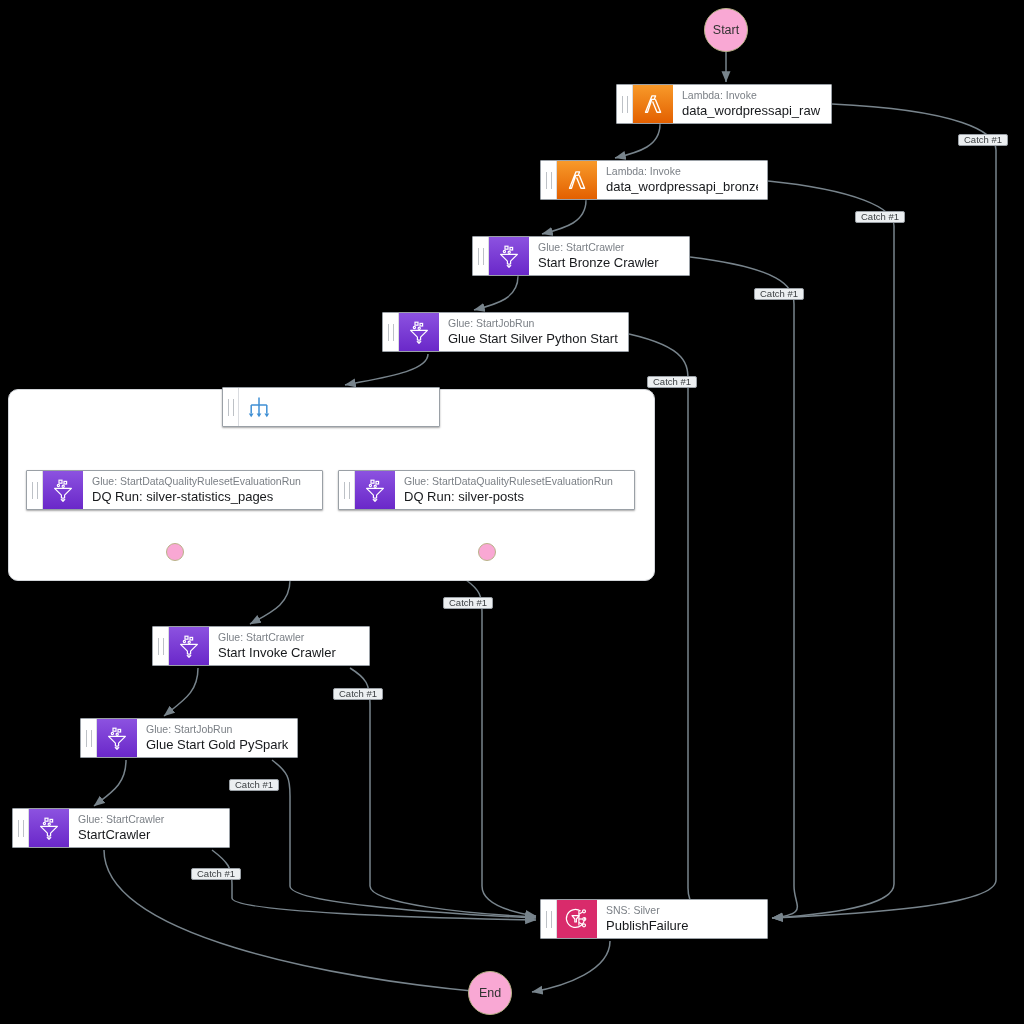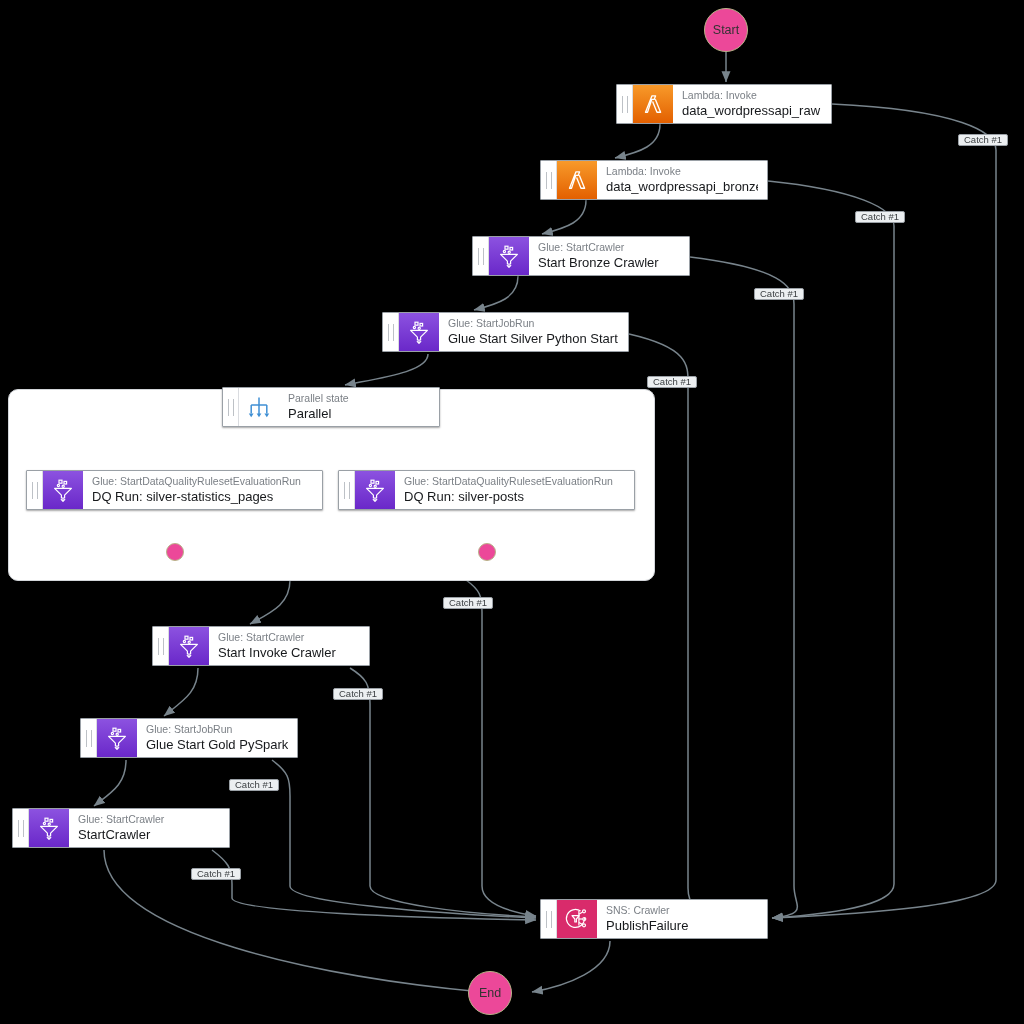--- a/index.html
+++ b/index.html
@@ -7,21 +7,21 @@
     width:1024px;height:1024px;overflow:hidden;
     font-family:"Liberation Sans","DejaVu Sans",sans-serif;
     -webkit-font-smoothing:antialiased;
   }
   #canvas{position:relative;width:1024px;height:1024px;background:#000;}
   #wires{position:absolute;left:0;top:0;width:1024px;height:1024px;}
 
   
   .term{
     position:absolute;border-radius:50%;
-    background:#ec4899;border:1px solid #b9b288;
+    background:#f9a8d4;border:1px solid #b9b288;
     display:flex;align-items:center;justify-content:center;
     color:#333;box-sizing:border-box;
   }
   .term.big{width:44px;height:44px;font-size:12.5px;}
   .term.dot{width:18px;height:18px;}
 
   
   .node{
     position:absolute;height:40px;box-sizing:border-box;
     background:#fff;border:1px solid #9aa0a6;border-radius:1px;
@@ -216,24 +216,20 @@
           <path d="M5.2 11.0 L5.2 19.6"></path>
           <path d="M20.8 11.0 L20.8 19.6"></path>
         </g>
         <g fill="#3f8fd4">
           <path d="M2.8 19.4 L7.6 19.4 L5.2 23.2 Z"></path>
           <path d="M10.6 19.4 L15.4 19.4 L13.0 23.2 Z"></path>
           <path d="M18.4 19.4 L23.2 19.4 L20.8 23.2 Z"></path>
         </g>
       </svg>
     </span>
-    <span class="labels">
-      <span class="sub">Parallel state</span>
-      <span class="ttl">Parallel</span>
-    </span>
   </div>
 
   <div class="node" style="left:26px;top:470px;width:297px;">
     <span class="grip">
         <i></i>
       </span>
     <span class="badge" style="background:linear-gradient(180deg,#8c52e0,#6a28c9);">
       <svg width="26" height="26" viewBox="0 0 26 26">
         <g fill="none" stroke="#fff" stroke-width="1.2">
           <rect x="9.0" y="3.2" width="3.0" height="3.0"></rect>
@@ -360,21 +356,21 @@
           <path d="M14.9 8.2 L18.6 6.0"></path>
           <path d="M14.9 13.0 L18.8 13.0"></path>
           <path d="M14.9 16.4 L18.6 18.6"></path>
           <circle cx="20.0" cy="5.3" r="1.5"></circle>
           <circle cx="20.3" cy="13.0" r="1.5"></circle>
           <circle cx="20.0" cy="19.3" r="1.5"></circle>
         </g>
       </svg>
     </span>
     <span class="labels">
-      <span class="sub">SNS: Crawler</span>
+      <span class="sub">SNS: Silver</span>
       <span class="ttl">PublishFailure</span>
     </span>
   </div>
 
   <div class="term big" style="left:468px;top:971px;">
     <span>End</span>
   </div>
 
   <div class="elabel" style="left:958px;top:134px;">Catch #1</div>
   <div class="elabel" style="left:855px;top:211px;">Catch #1</div>

